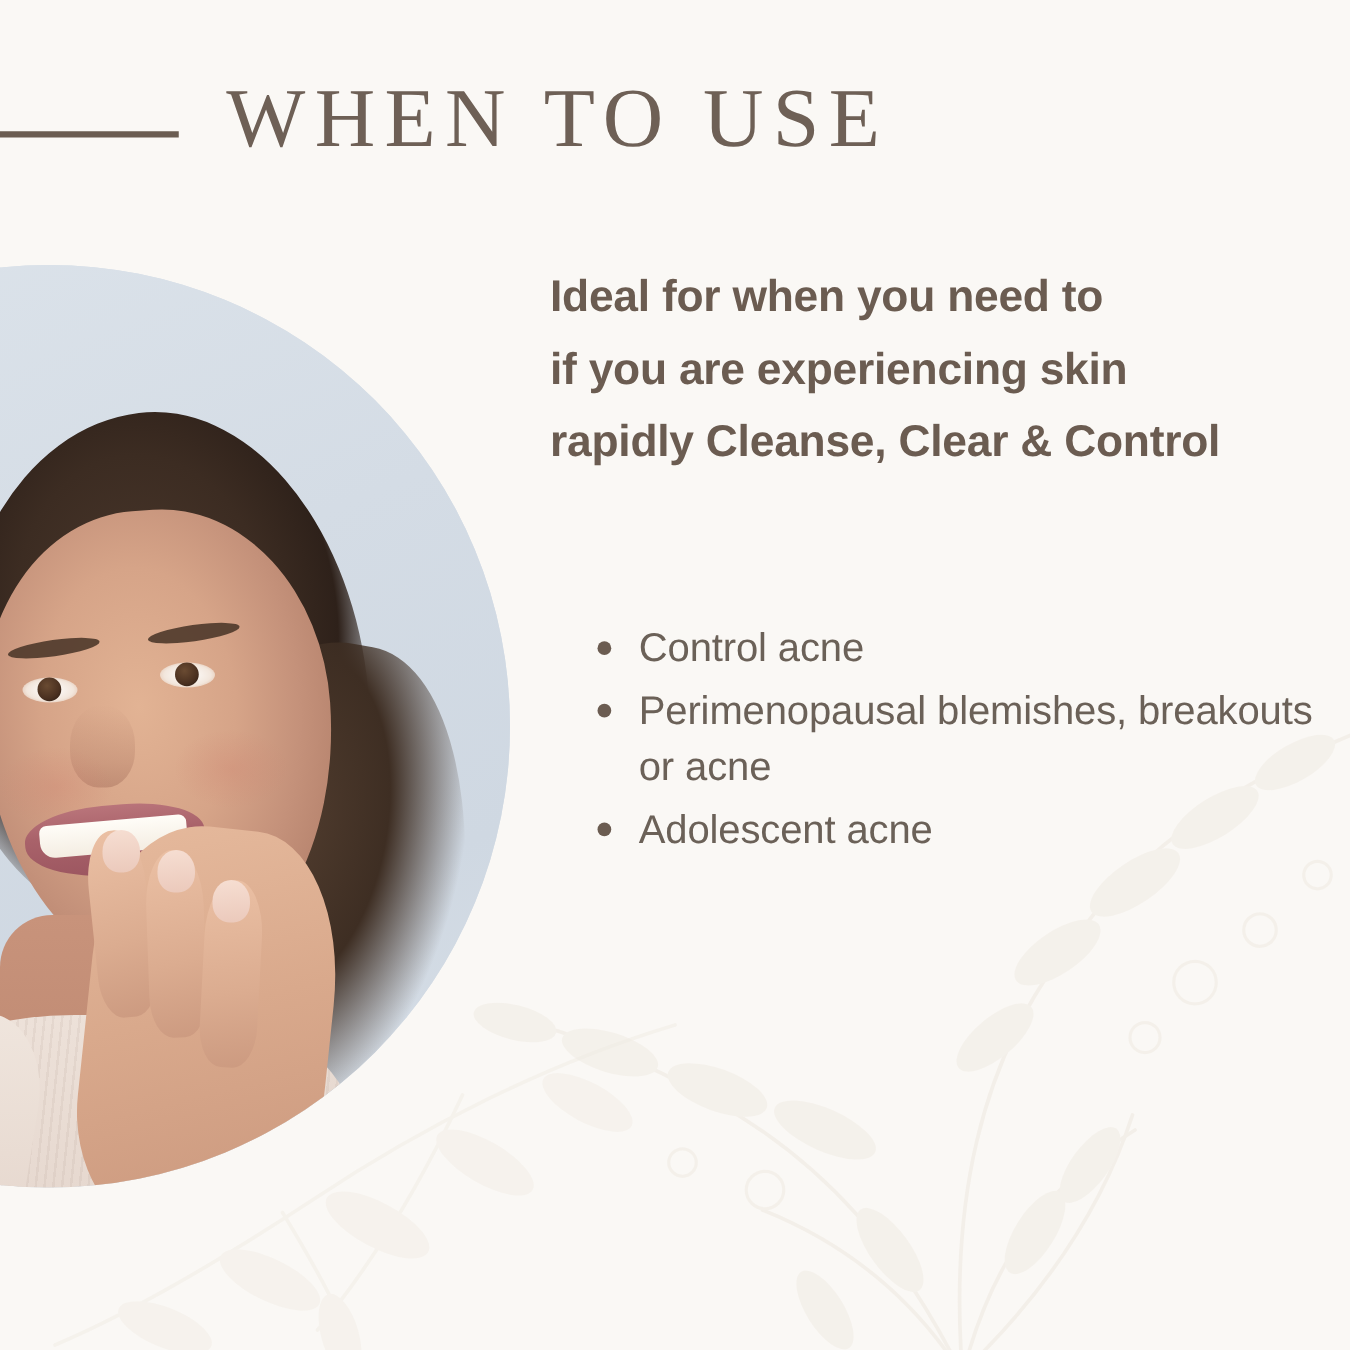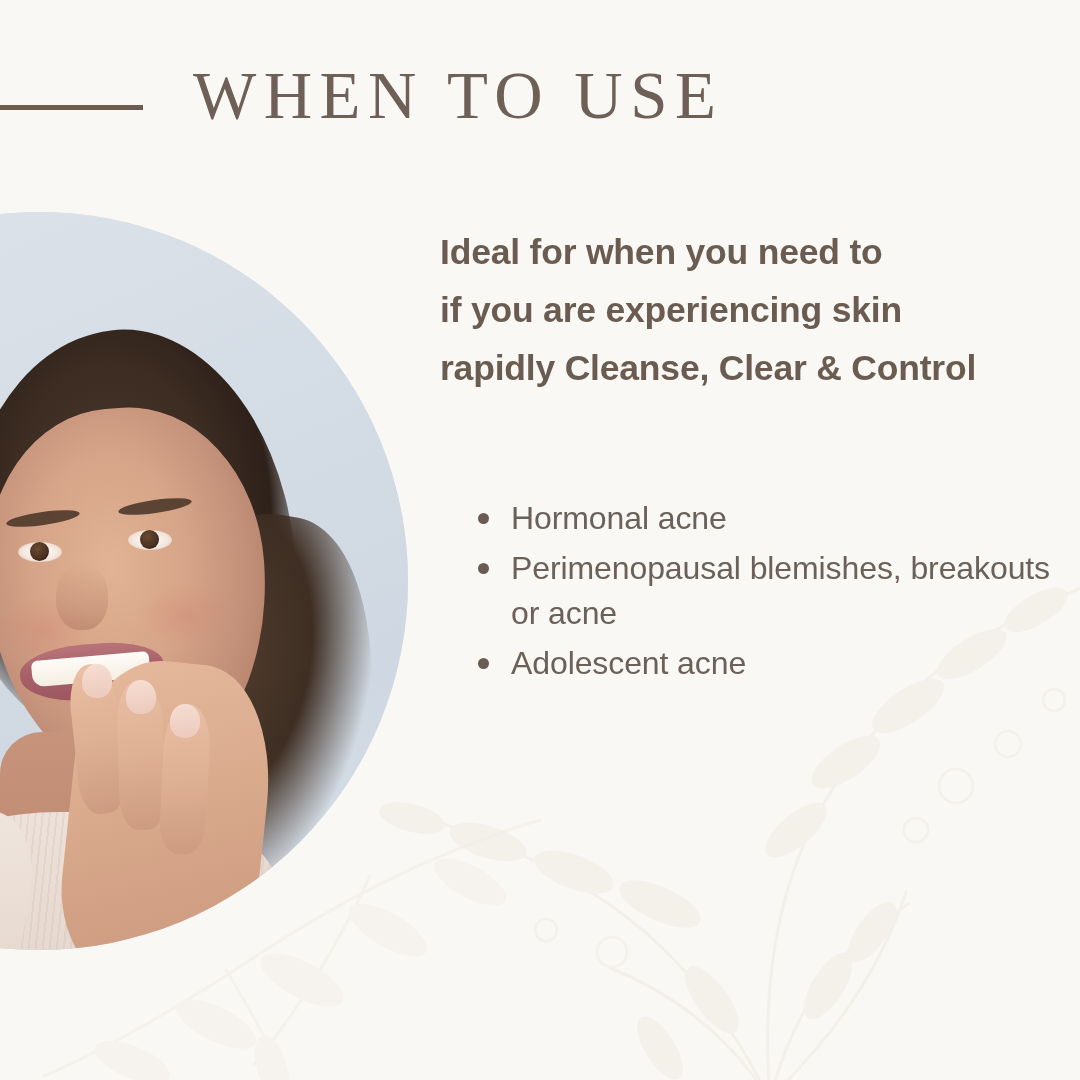--- a/index.html
+++ b/index.html
@@ -15,21 +15,21 @@
   .watermark{position:absolute;pointer-events:none;opacity:.5;}
   #wm-main{right:-40px;bottom:-60px;width:760px;height:640px;}
   #wm-left{left:40px;bottom:-30px;width:520px;height:330px;opacity:.42;}
 
   
   .head-rule{
     position:absolute;left:0;top:105px;width:143px;height:5px;
     background:#6B5D52;
   }
   .head-title{
-    position:absolute;left:193px;top:62px;
+    position:absolute;left:181px;top:62px;
     font-family:"Liberation Serif","DejaVu Serif",serif;
     font-size:67px;line-height:1;letter-spacing:7.5px;
     color:#6E6056;font-weight:400;white-space:nowrap;text-align:right;
   }
 
   
   .photo-circle{
     position:absolute;left:-330px;top:212px;
     width:738px;height:738px;border-radius:50%;
     overflow:hidden;background:#D7DFE7;
@@ -124,21 +124,21 @@
     position:absolute;width:46px;height:150px;border-radius:48% 48% 40% 40%/30% 30% 22% 22%;
     background:linear-gradient(170deg,#EBC0A4 0%,#DBAC90 60%,#CC9A80 100%);
   }
   .ph-nail{
     position:absolute;width:30px;height:34px;border-radius:50% 50% 44% 44%;
     background:linear-gradient(175deg,#F6DED2 0%,#EBC9BB 100%);
   }
 
   
   .intro{
-    position:absolute;left:440px;top:223px;width:620px;
+    position:absolute;left:440px;top:208px;width:620px;
     font-size:35.5px;line-height:58px;font-weight:700;
     color:#6B5C51;letter-spacing:-.2px;
   }
   .intro div{white-space:nowrap;}
 
   .bullets{position:absolute;left:440px;top:496px;width:625px;}
   .bullet{position:relative;padding-left:71px;margin-bottom:5px;}
   .bullet .dot{
     position:absolute;left:38px;top:17px;width:11px;height:11px;
     border-radius:50%;background:#6B5C51;
@@ -245,21 +245,21 @@
 
   <div class="intro">
     <div>Ideal for when you need to</div>
     <div>if you are experiencing skin</div>
     <div>rapidly Cleanse, Clear &amp; Control</div>
   </div>
 
   <div class="bullets">
     <div class="bullet">
       <span class="dot"></span>
-      <span class="btext">Hormonal acne</span>
+      <span class="btext">Control acne</span>
     </div>
     <div class="bullet">
       <span class="dot"></span>
       <span class="btext">Perimenopausal blemishes, breakouts or acne</span>
     </div>
     <div class="bullet">
       <span class="dot"></span>
       <span class="btext">Adolescent acne</span>
     </div>
   </div>

